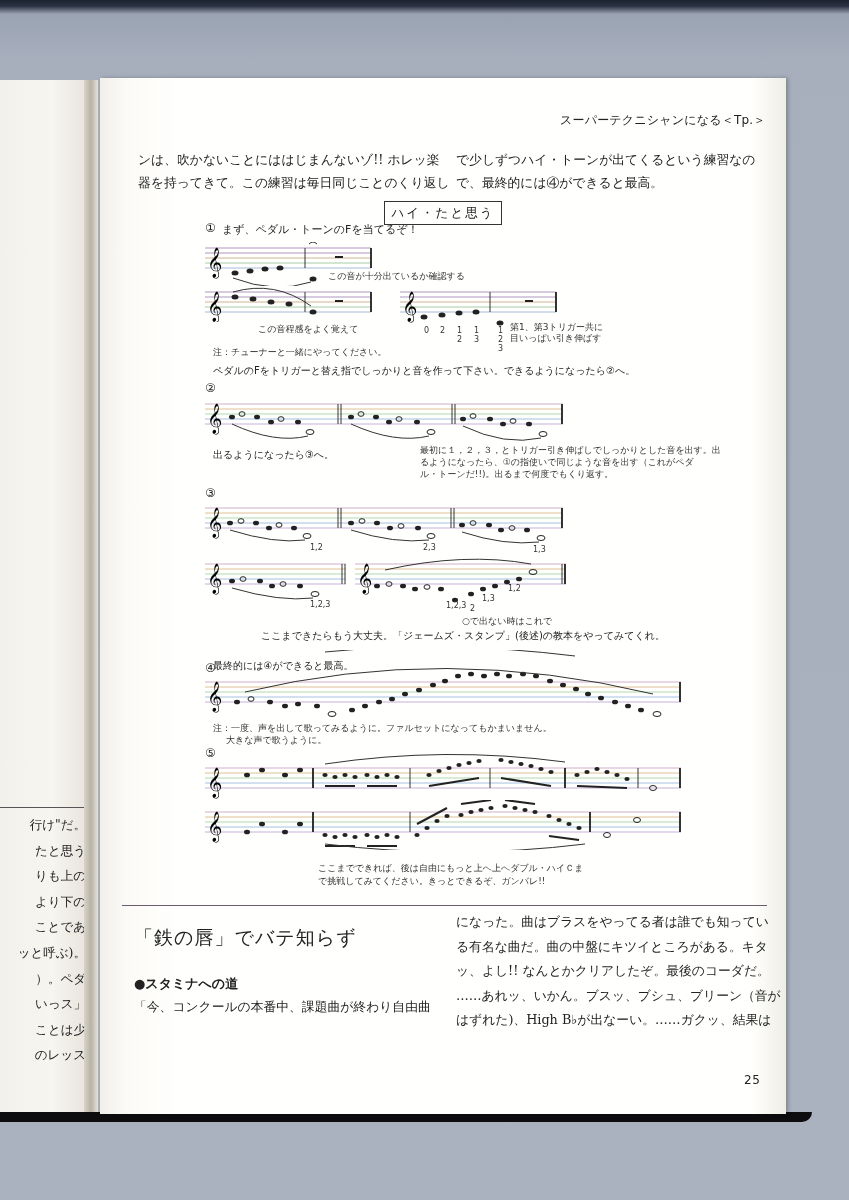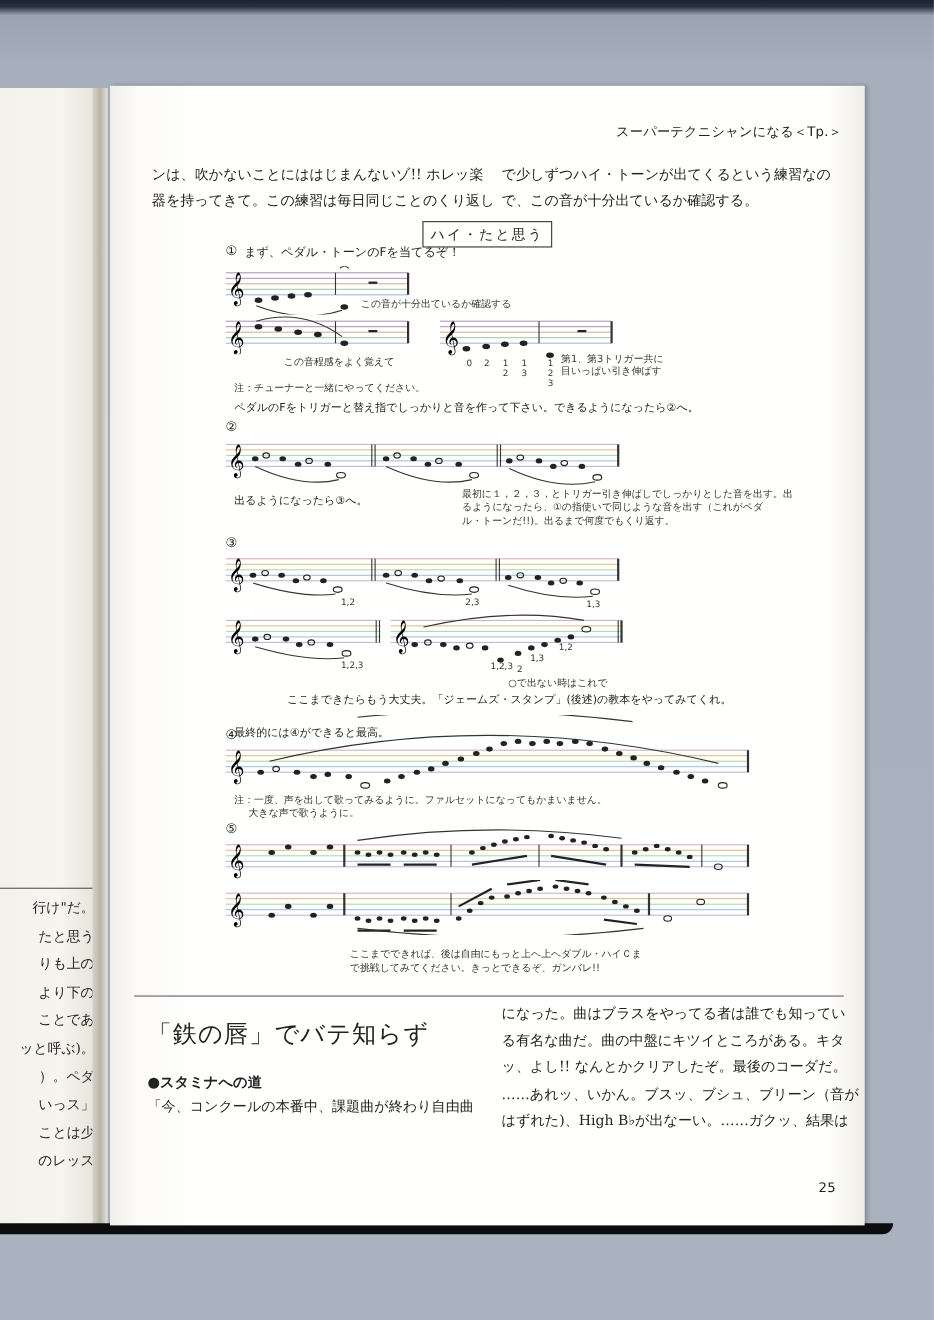--- a/index.html
+++ b/index.html
@@ -19,21 +19,21 @@
   .running-head{position:absolute;left:560px;top:112px;font-family:"DejaVu Sans",sans-serif;font-size:12px;letter-spacing:0.2px;}
   .col-text{position:absolute;font-size:12.8px;line-height:23px;white-space:nowrap;}
   .section-box{position:absolute;left:384px;top:201px;width:116px;height:22px;border:1.5px solid #333;
     font-family:"DejaVu Sans",sans-serif;font-size:12.5px;text-align:center;line-height:22px;letter-spacing:2px;}
   .small{position:absolute;font-family:"DejaVu Sans",sans-serif;font-size:9px;white-space:nowrap;color:#333;}
   .med{position:absolute;font-family:"DejaVu Sans",sans-serif;font-size:10px;white-space:nowrap;color:#222;}
   .circ{position:absolute;font-family:"DejaVu Sans",sans-serif;font-size:12px;}
   .staff{position:absolute;}
   .staff svg{display:block;}
   .rule{position:absolute;left:122px;top:905px;width:645px;height:1px;background:#6a5b6e;}
-  .headline{position:absolute;left:134px;top:925px;font-size:22px;letter-spacing:1px;}
+  .headline{position:absolute;left:134px;top:925px;font-size:19px;letter-spacing:1px;}
   .subhead{position:absolute;left:134px;top:975px;font-family:"DejaVu Sans",sans-serif;font-weight:bold;font-size:13px;}
   .page-no{position:absolute;left:744px;top:1073px;font-family:"DejaVu Sans",sans-serif;font-size:12px;letter-spacing:0.5px;}
   .fing{position:absolute;font-family:"DejaVu Sans",sans-serif;font-size:8px;line-height:9px;text-align:center;color:#333;}
 </style>
 </head>
 <body>
 
 <div class="left-page"></div>
 <div class="left-rule"></div>
 <div class="left-text">
@@ -53,21 +53,21 @@
 <div class="right-page"></div>
 
 <div class="running-head">スーパーテクニシャンになる＜Tp.＞</div>
 
 <div class="col-text" style="left:138px;top:148px;">
   <div>ンは、吹かないことにははじまんないゾ!! ホレッ楽</div>
   <div>器を持ってきて。この練習は毎日同じことのくり返し</div>
 </div>
 <div class="col-text" style="left:456px;top:148px;">
   <div>で少しずつハイ・トーンが出てくるという練習なの</div>
-  <div>で、この音が十分出ているか確認する。</div>
+  <div>で、最終的には④ができると最高。</div>
 </div>
 
 <div class="section-box">ハイ・たと思う</div>
 
 <div class="circ" style="left:205px;top:221px;">①</div>
 <div class="med" style="left:222px;top:222px;font-size:11px;">まず、ペダル・トーンのFを当てるぞ！</div>
 
 <div class="staff" style="left:205px;top:242px;">
   <svg width="170" height="44" viewBox="0 0 170 44">
     <g stroke="#9a7fb0" stroke-width="0.8">

